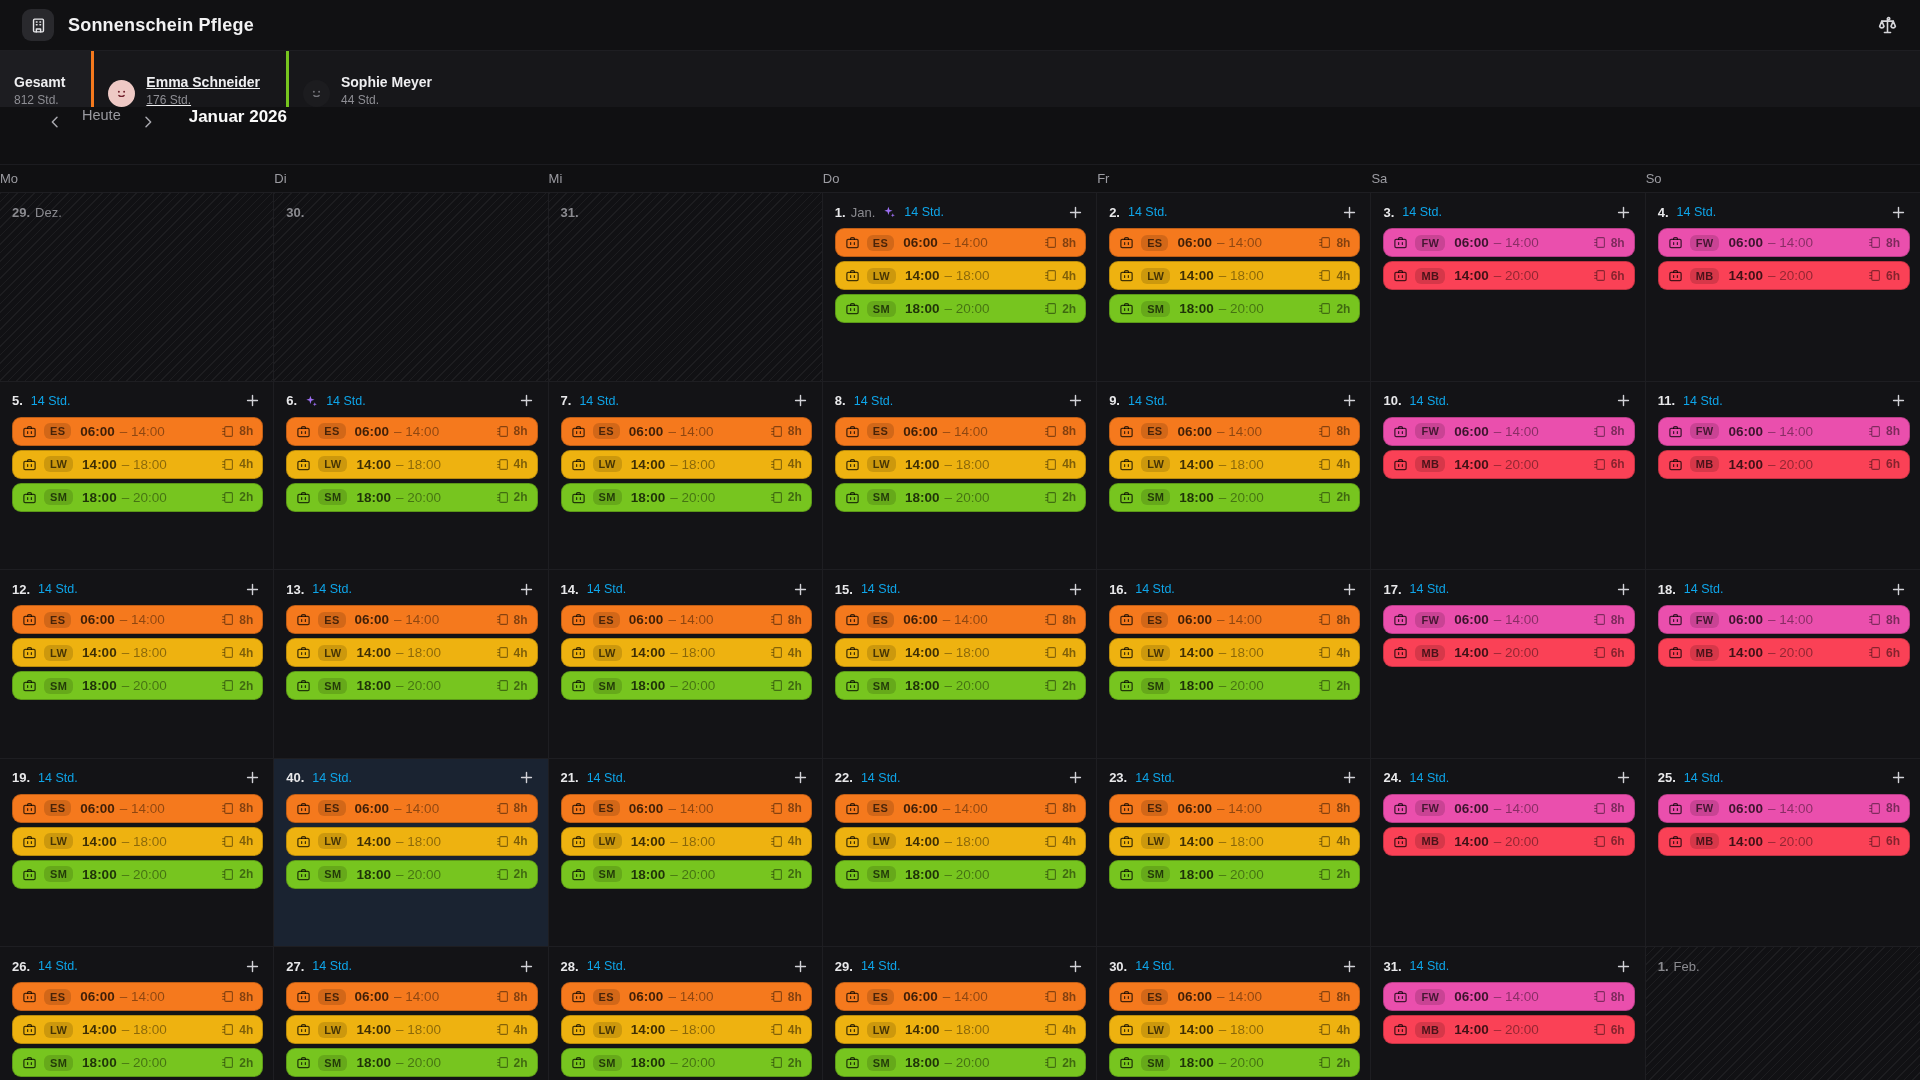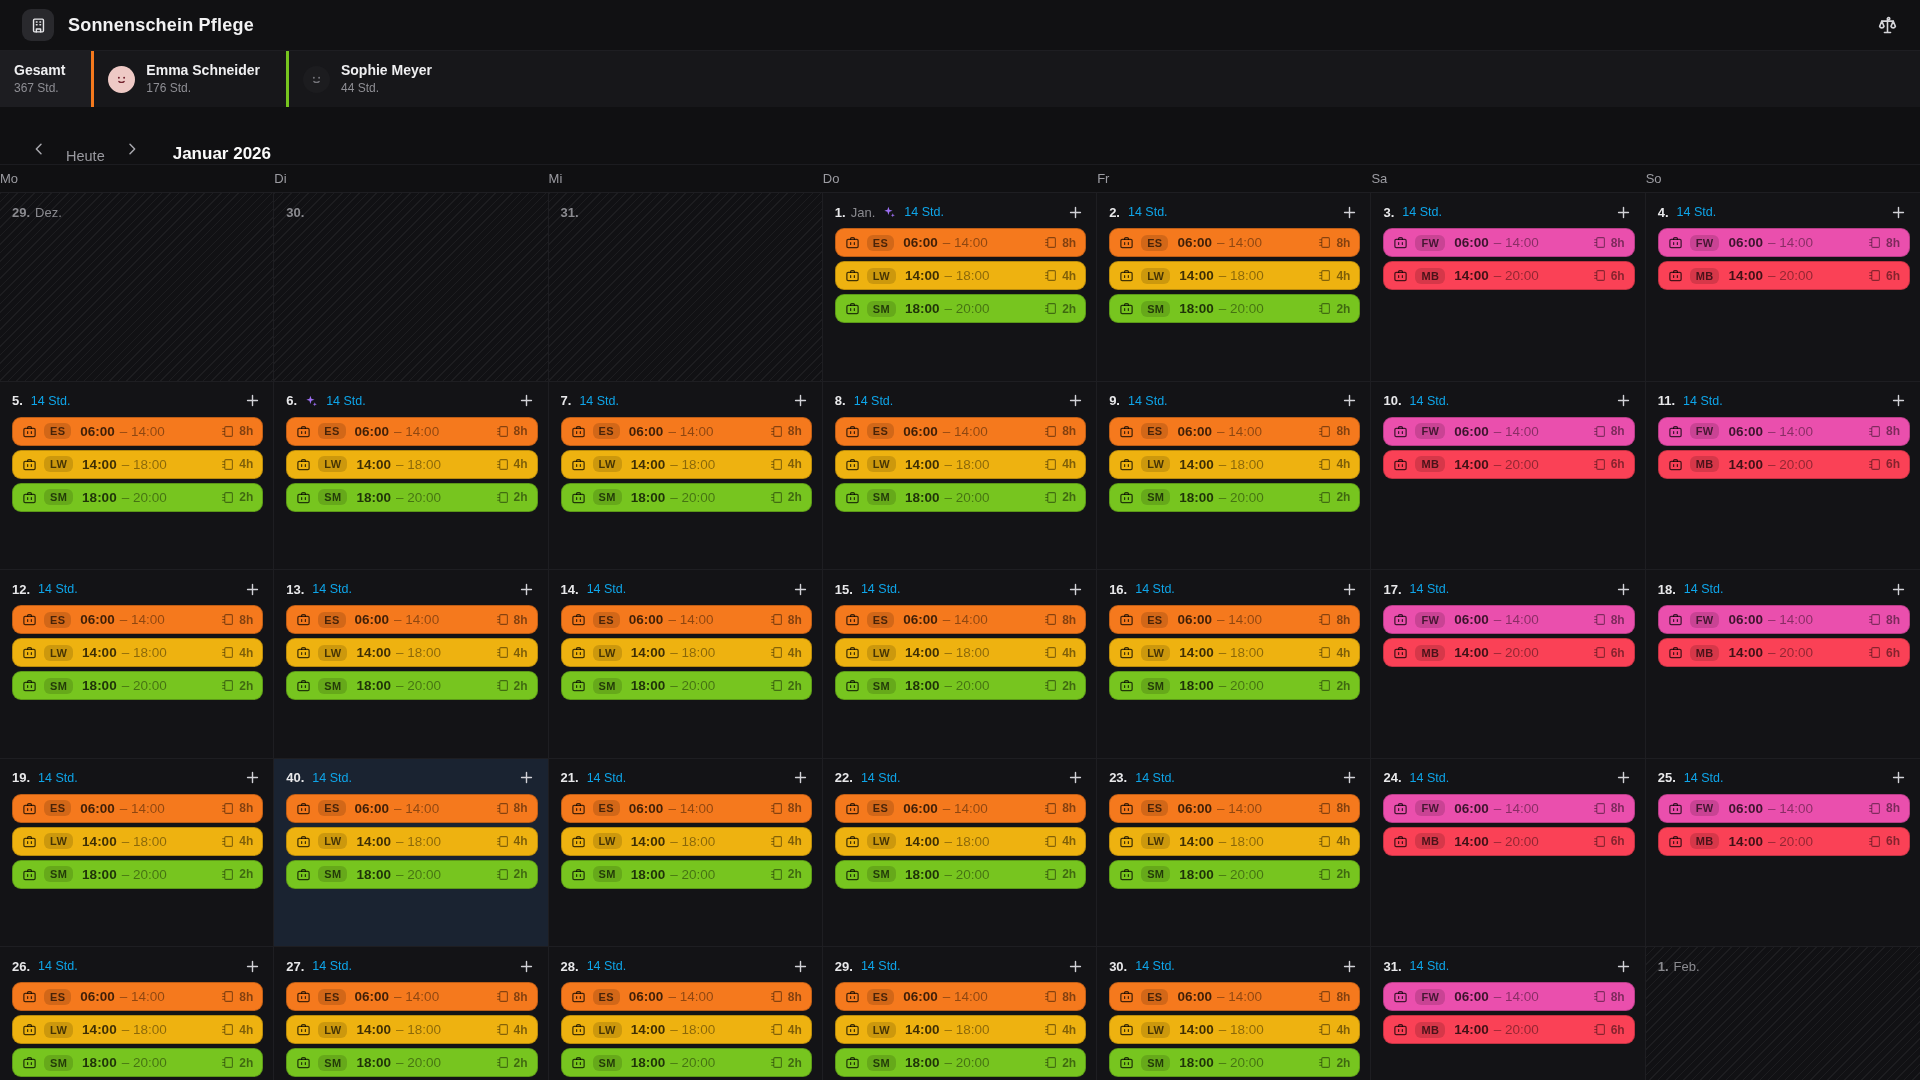--- a/index.html
+++ b/index.html
@@ -22,34 +22,34 @@
   }
   .app-title { margin-left:14px; font-size:18px; font-weight:700; letter-spacing:.2px; }
   .header-spacer { flex:1; }
   .scale-btn { color:#d6d6da; display:flex; align-items:center; cursor:pointer; }
   
   .tab-bar {
     height:57px; background:#17171a; display:flex; align-items:stretch;
     border-top:1px solid #1e1e22;
   }
   .tab {
-    display:flex; align-items:center; padding:0 26px 0 14px; cursor:pointer;
+    display:flex; align-items:flex-end; padding:0 26px 0 14px; cursor:pointer;
     border-left:3px solid transparent;
   }
   .tab.active { background:#1d1d21; border-left:none; padding-left:14px; }
   .tab-texts { display:flex; flex-direction:column; justify-content:center; gap:3px; }
   .tab-name { font-size:14px; font-weight:700; color:#efeff1; line-height:1.1; white-space:nowrap; }
   .tab-hours { font-size:12px; color:#8e8e94; line-height:1.1; }
   .avatar {
     width:27px; height:27px; border-radius:50%; margin-right:11px; flex:0 0 auto;
     display:flex; align-items:center; justify-content:center;
   }
   .avatar svg { width:21px; height:21px; }
   
-  .nav-row { height:57px; display:flex; align-items:flex-end; padding:0 24px; }
+  .nav-row { height:57px; display:flex; align-items:flex-start; padding:0 40px; }
   .nav-chevron {
     width:30px; height:30px; display:flex; align-items:center; justify-content:center;
     color:#a9a9af; cursor:pointer;
   }
   .today-btn { font-size:14.5px; color:#9a9aa0; margin:0 12px; cursor:pointer; }
   .month-title { font-size:17px; font-weight:700; margin-left:26px; color:#fafafa; }
   
   .weekday-row {
     height:28px; display:grid; grid-template-columns:repeat(7,1fr);
     border-top:1px solid #1c1c20; align-items:center;
@@ -122,25 +122,25 @@
       <path d="M12 4.2a1.3 1.3 0 1 0 0-.1"></path>
     </svg>
   </div>
 </div>
 
 <div class="tab-bar">
   <div class="tab active">
 
     <div class="tab-texts">
       <span class="tab-name">Gesamt</span>
-      <span class="tab-hours">367 Std.</span>
-    </div>
-  </div>
-
-  <div class="tab" style="border-left: 3px solid rgb(245, 121, 29);">
+      <span class="tab-hours">812 Std.</span>
+    </div>
+  </div>
+
+  <div class="tab" style="border-left: 3px solid rgb(245, 121, 29); text-decoration: underline;">
     <div class="avatar" style="background: rgb(238, 201, 197); color: rgb(114, 34, 46);">
       <svg viewBox="0 0 24 24" fill="none" stroke="currentColor" stroke-width="1.6" stroke-linecap="round">
         <circle cx="9" cy="10" r="1.1" fill="currentColor" stroke="none"></circle>
         <circle cx="15" cy="10" r="1.1" fill="currentColor" stroke="none"></circle>
         <path d="M9 14.2c1.4 1.5 4.6 1.5 6 0"></path>
       </svg>
     </div>
     <div class="tab-texts">
       <span class="tab-name">Emma Schneider</span>
       <span class="tab-hours">176 Std.</span>

